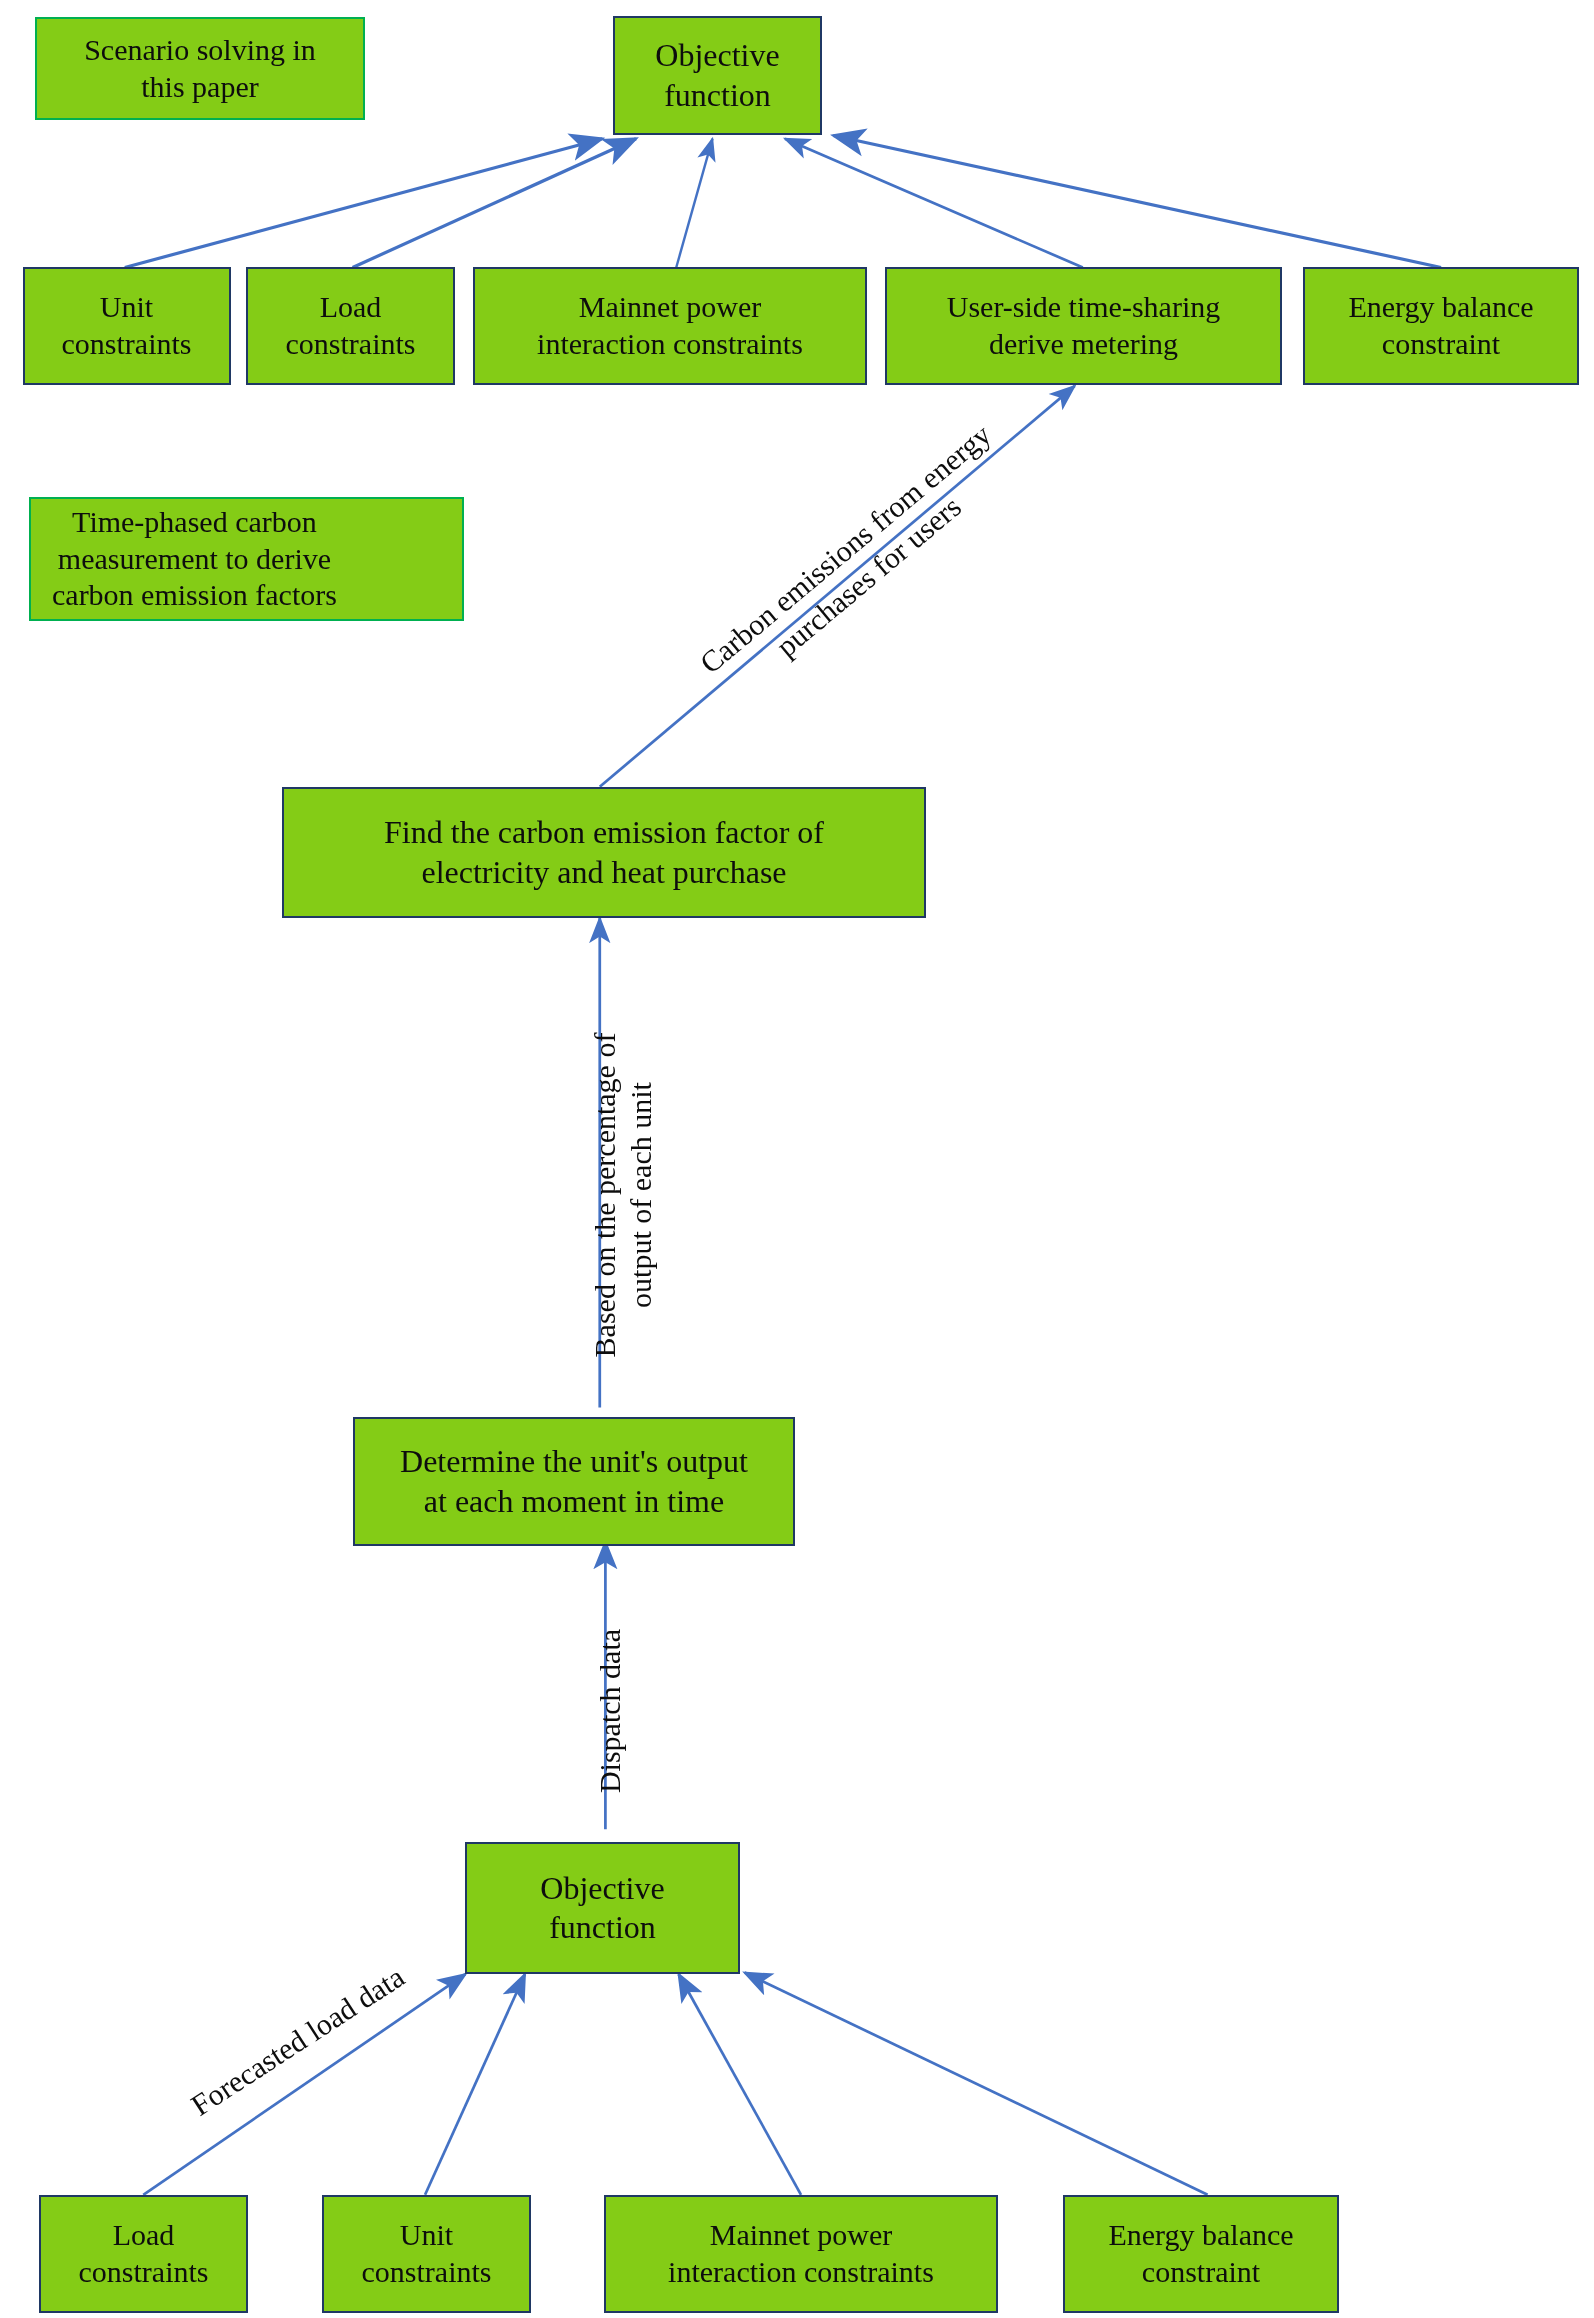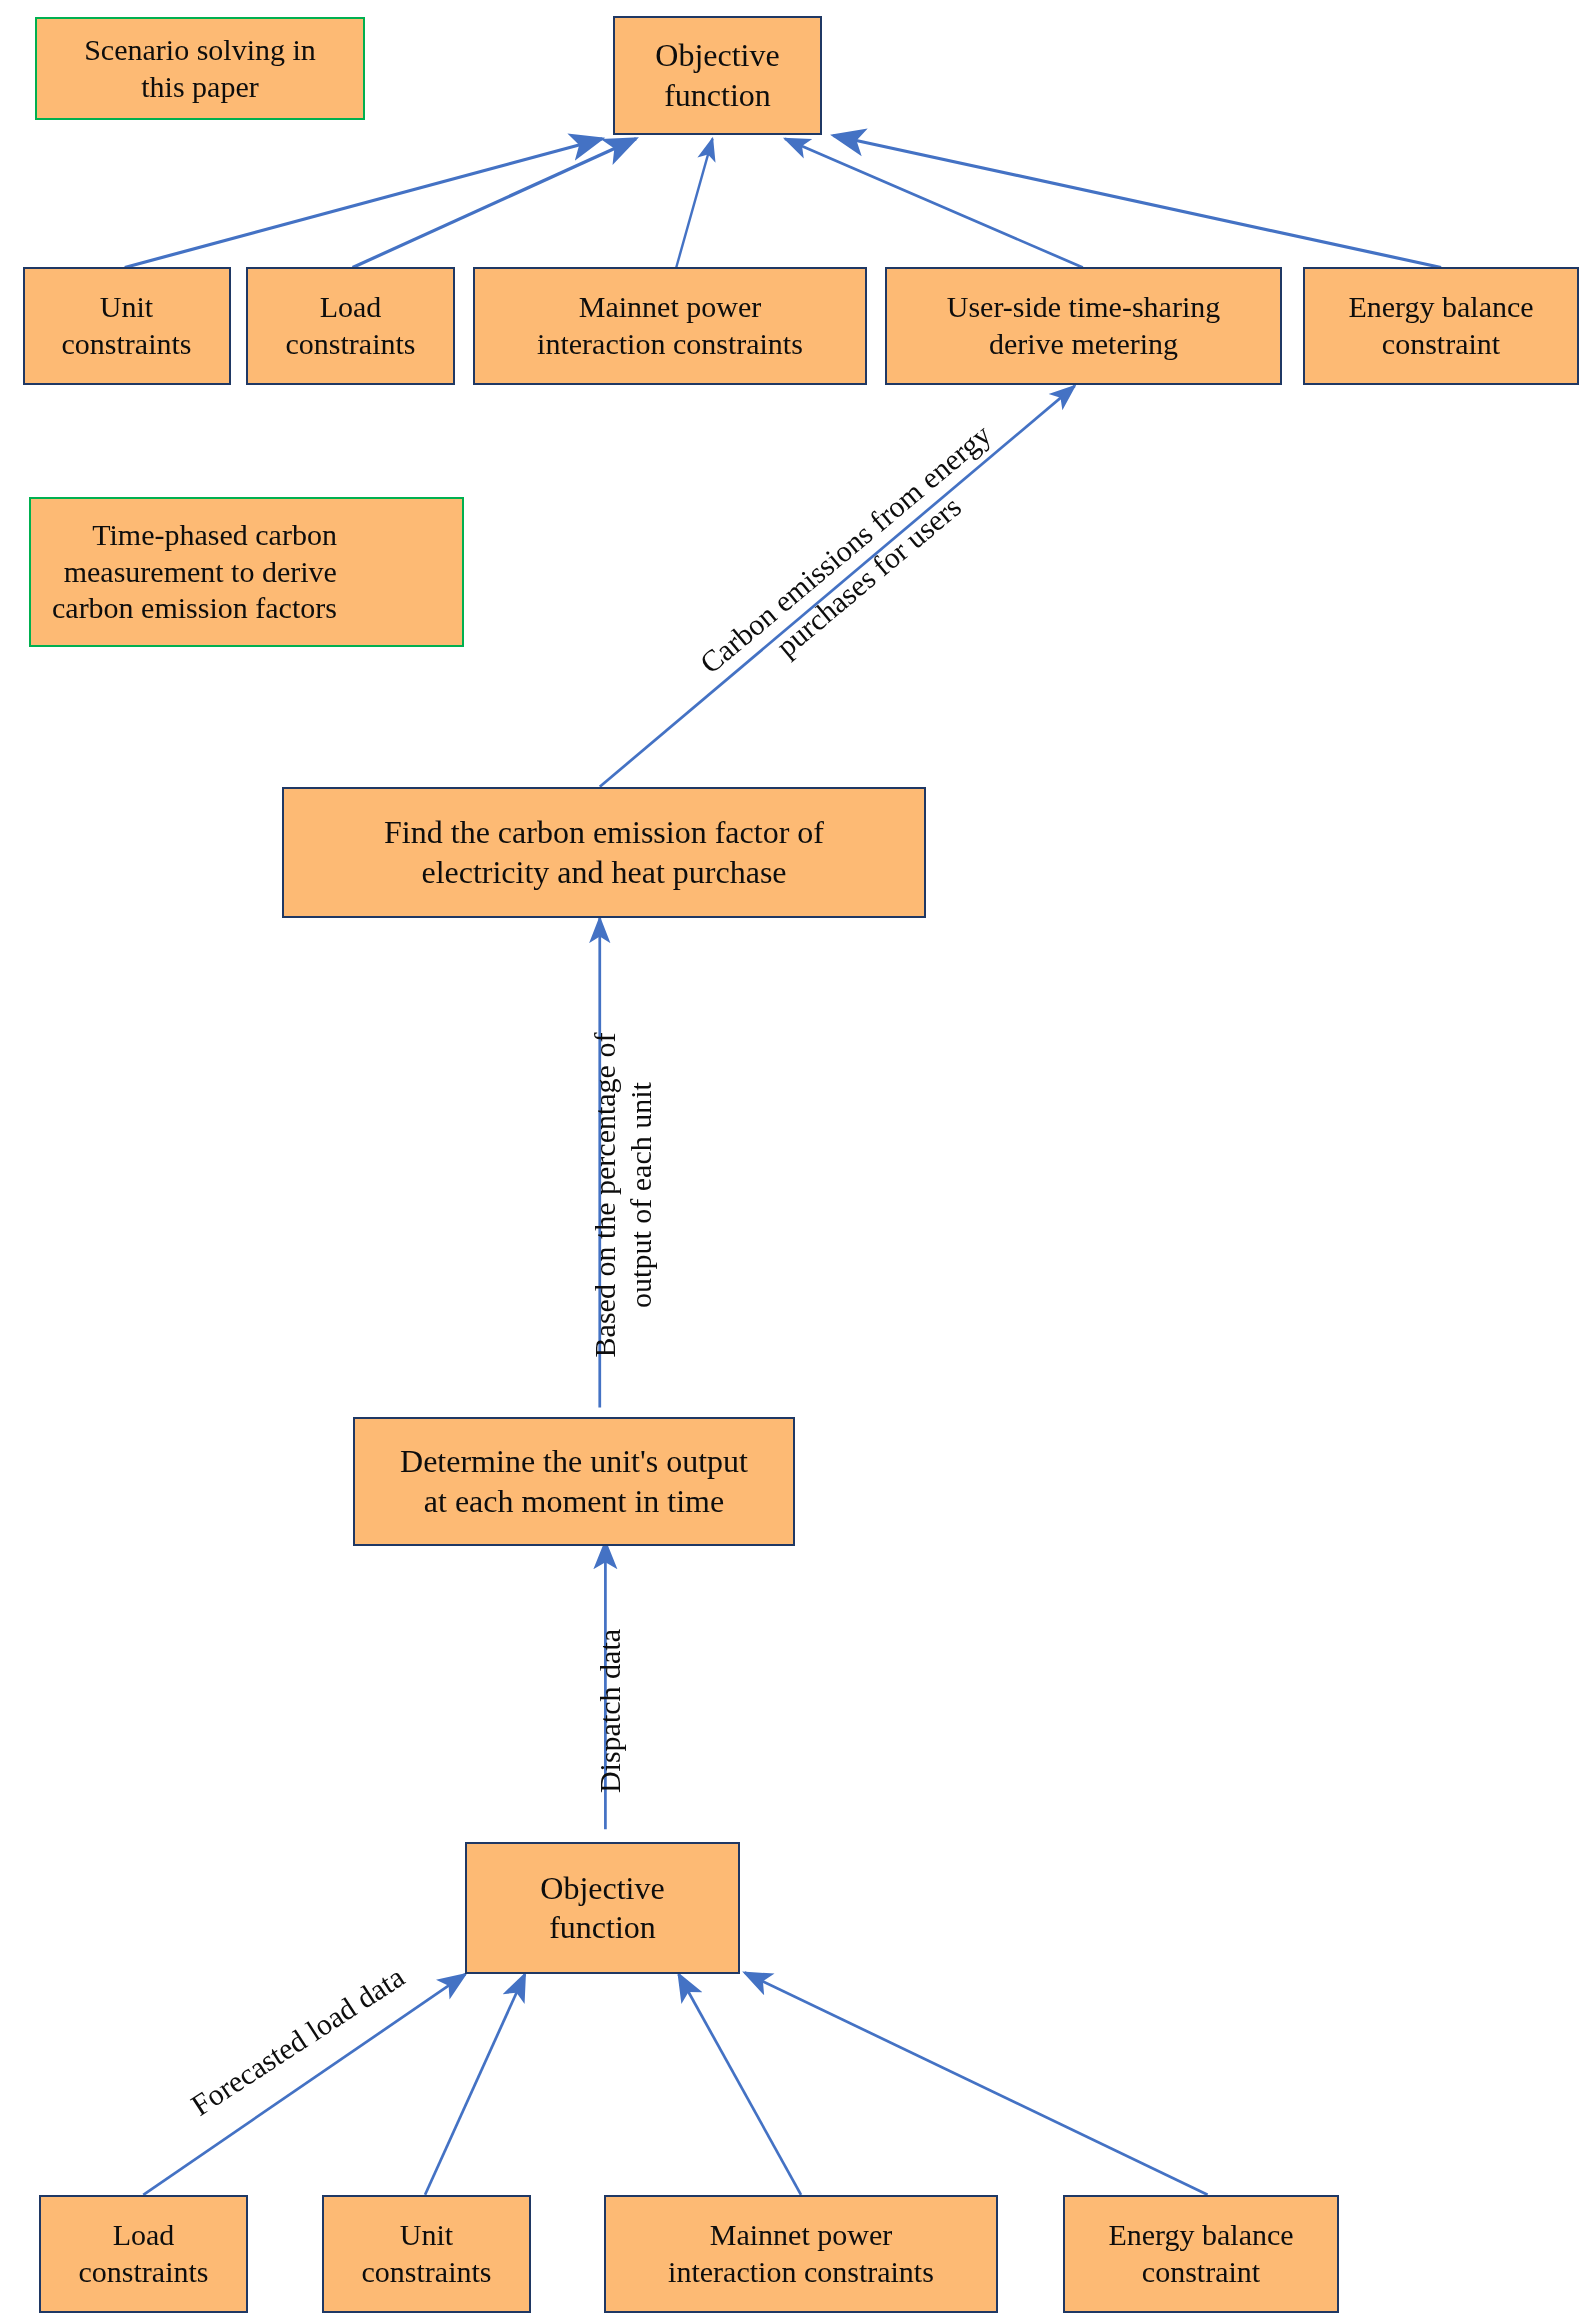--- a/index.html
+++ b/index.html
@@ -22,21 +22,21 @@
     height: 2319px;
     pointer-events: none;
   }
   .node {
     position: absolute;
     box-sizing: border-box;
     display: flex;
     align-items: center;
     justify-content: center;
     text-align: center;
-    background: #fdba74;
+    background: #84cc16;
     color: #0d0d0d;
     line-height: 1.22;
     z-index: 3;
   }
   .node.blue {
     border: 2.4px solid #1f3864;
   }
   .node.green {
     border: 2.4px solid #00b050;
   }
@@ -126,21 +126,21 @@
   <div class="node blue" style="left:885px; top:267px; width:397px; height:118px; font-size:30px;">
     <span>User-side time-sharing
 derive metering</span>
   </div>
 
   <div class="node blue" style="left:1303px; top:267px; width:276px; height:118px; font-size:30px;">
     <span>Energy balance
 constraint</span>
   </div>
 
-  <div class="node green" style="left:29px; top:497px; width:435px; height:150px; font-size:30px; justify-content:flex-start; text-align:right;">
+  <div class="node green" style="left:29px; top:497px; width:435px; height:124px; font-size:30px; justify-content:flex-start; text-align:center;">
     <span style="padding-left:21px;">Time-phased carbon
 measurement to derive
 carbon emission factors</span>
   </div>
 
   <div class="edge-label" style="left:612px; top:495px; width:467px; font-size:30px; transform: rotate(-40deg);">
     <span>Carbon emissions from energy
 purchases for users</span>
   </div>
 

